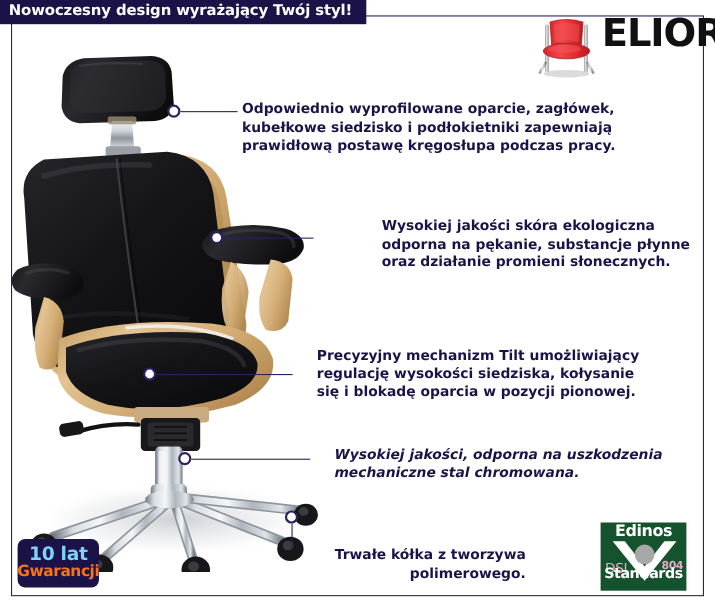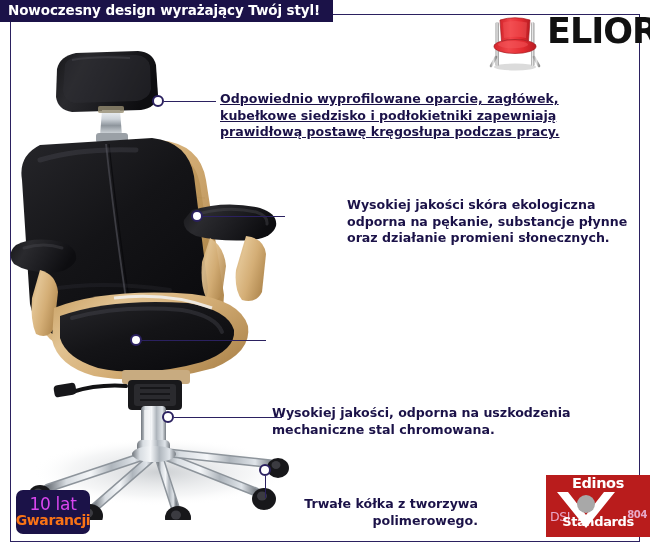--- a/index.html
+++ b/index.html
@@ -130,43 +130,43 @@
     background: #1b1248;
     border-radius: 7px;
     z-index: 18;
     display: flex;
     flex-direction: column;
     align-items: center;
     justify-content: center;
     overflow: hidden;
   }
   #warranty-badge .years {
-    color: #d946ef;
+    color: #7dd3fc;
     font-size: 17px;
-    font-weight: normal;
+    font-weight: bold;
     line-height: 1.02;
     letter-spacing: -0.3px;
     text-align: right;
   }
   #warranty-badge .label {
     color: #f97316;
     font-size: 14px;
     font-weight: bold;
     line-height: 1.05;
     letter-spacing: -0.4px;
   }
 
   
   #edinos-badge {
     position: absolute;
     left: 546px;
     top: 475px;
-    width: 104px;
+    width: 78px;
     height: 62px;
-    background: #b91c1c;
+    background: #14532d;
     z-index: 18;
     overflow: hidden;
   }
   #edinos-badge .edinos-name {
     position: absolute;
     top: 1px;
     left: 0;
     width: 100%;
     text-align: center;
     color: #ffffff;
@@ -393,36 +393,39 @@
         <ellipse cx="254" cy="459" rx="12" ry="11" fill="#17171a"></ellipse>
         <ellipse cx="252" cy="456" rx="5" ry="4.5" fill="#3b3b41"></ellipse>
         <ellipse cx="268" cy="428" rx="11" ry="10" fill="#17171a"></ellipse>
         <ellipse cx="266" cy="425" rx="4.5" ry="4" fill="#3b3b41"></ellipse>
       </g>
     </svg>
   </div>
 
   <div class="callout-dot" style="left:152px; top:95px;"></div>
   <div class="leader-line" style="left:164px; top:100.5px; width:52px; height:1.6px;"></div>
-  <div class="callout-text" style="left:220px; top:91px; width:400px;text-decoration:underline;">Odpowiednio wyprofilowane oparcie, zagłówek,
+  <div class="callout-text" style="left:220px; top:91px; width:400px;">Odpowiednio wyprofilowane oparcie, zagłówek,
 kubełkowe siedzisko i podłokietniki zapewniają
 prawidłową postawę kręgosłupa podczas pracy.</div>
 
   <div class="callout-dot" style="left:191px; top:210px;"></div>
   <div class="leader-line" style="left:203px; top:215.5px; width:82px; height:1.6px;"></div>
   <div class="callout-text" style="left:307px; top:197px; width:320px;margin-left:40px;">Wysokiej jakości skóra ekologiczna
 odporna na pękanie, substancje płynne
 oraz działanie promieni słonecznych.</div>
 
   <div class="callout-dot" style="left:130px; top:334px;"></div>
   <div class="leader-line" style="left:142px; top:339.5px; width:124px; height:1.6px;"></div>
+  <div class="callout-text" style="left:288px; top:315px; width:340px;">Precyzyjny mechanizm Tilt umożliwiający
+regulację wysokości siedziska, kołysanie
+się i blokadę oparcia w pozycji pionowej.</div>
 
   <div class="callout-dot" style="left:162px; top:411px;"></div>
   <div class="leader-line" style="left:174px; top:416.5px; width:108px; height:1.6px;"></div>
-  <div class="callout-text" style="left:272px; top:405px; width:340px;">Wysokiej jakości, odporna na uszkodzenia
+  <div class="callout-text" style="left:304px; top:405px; width:340px;font-style:italic;">Wysokiej jakości, odporna na uszkodzenia
 mechaniczne stal chromowana.</div>
 
   <div class="callout-dot" style="left:259px; top:464px;"></div>
   <div class="leader-line" style="left:264.5px; top:476px; width:1.6px; height:22px;"></div>
   <div class="callout-text" style="left:218px; top:496px; width:260px;text-align:right;">Trwałe kółka z tworzywa
 polimerowego.</div>
 
   <div id="warranty-badge">
     <div class="years">10 lat</div>
     <div class="label">Gwarancji</div>

